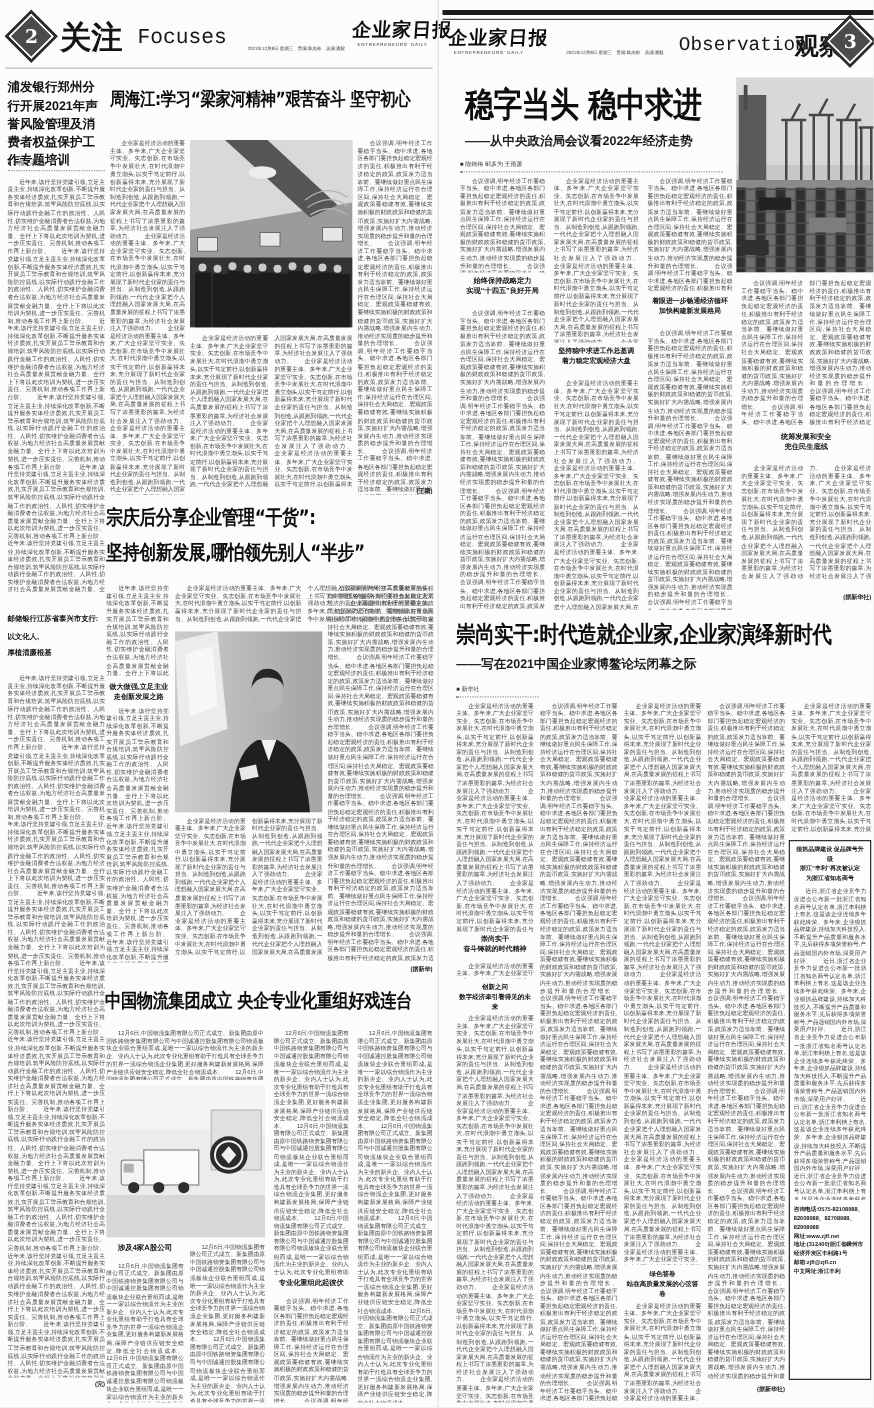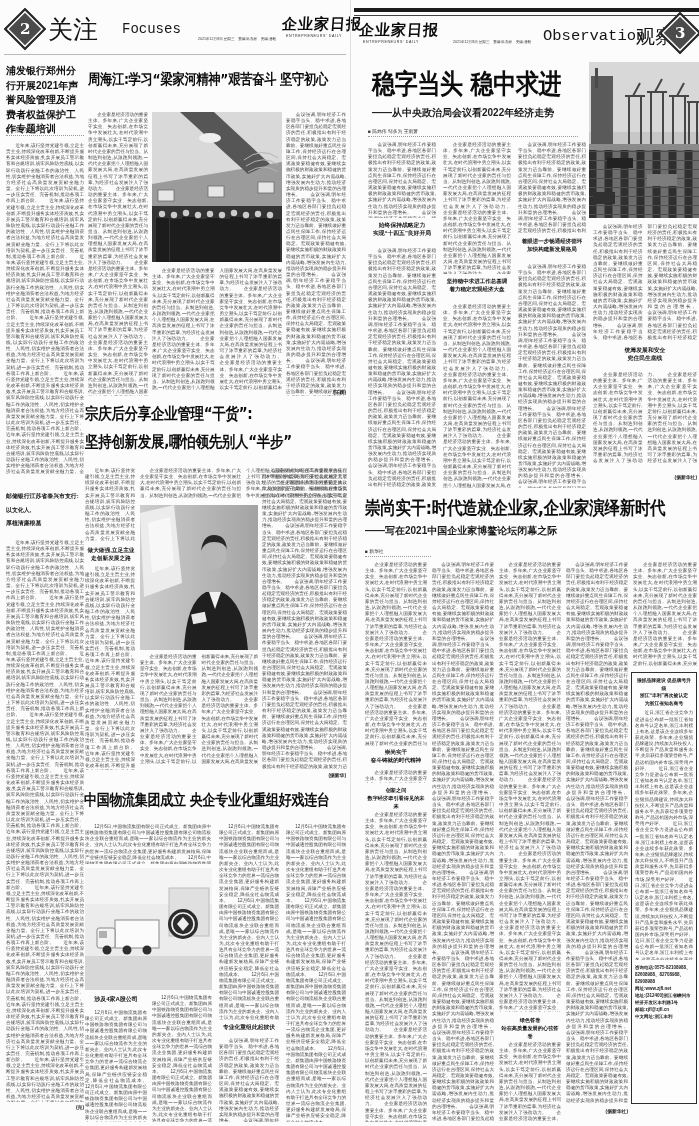--- a/index.html
+++ b/index.html
@@ -17,37 +17,37 @@
   .rule{background:#b9b9b9}
   .mono{font-family:"Liberation Mono","DejaVu Sans Mono",monospace;color:#161616}
   .mast-cn{font-size:15px;font-weight:bold;font-family:"DejaVu Serif","Liberation Serif",serif;
       transform:skewX(-4deg);letter-spacing:1px;color:#0c0c0c;white-space:nowrap}
   .mast-en{font-size:3.6px;letter-spacing:.6px;color:#2a2a2a;text-align:center;white-space:nowrap}
   .date{font-size:3.6px;color:#3a3a3a;white-space:nowrap}
   .diamond{width:26px;height:26px;background:#4b4b4b;border:2px solid #2b2b2b;box-shadow:inset 0 0 0 1.5px #fff;
       transform:rotate(45deg);display:flex;align-items:center;justify-content:center}
   .diamond span{transform:rotate(-45deg);color:#fff;font-weight:bold;font-size:15px;
       font-family:"DejaVu Serif","Liberation Serif",serif}
-  .secCn{font-weight:normal;color:#141414;white-space:nowrap}
+  .secCn{font-weight:bold;color:#141414;white-space:nowrap}
   .sidehead{font-weight:bold;color:#101010}
   .box{border:1px solid #2f2f2f;background:#fdfdfd;padding:4px 3px;box-sizing:border-box;overflow:hidden}
   svg{display:block}
 </style>
 </head>
 <body>
 
 <div id="canvas">
 
   <div class="abs" style="left:0;top:0;width:350px;height:1126px">
 
     <div class="abs diamond" style="left:10px;top:14px">
       <span>2</span>
     </div>
     <div class="abs secCn" style="left:48px;top:13px;font-size:25px">关注</div>
-    <div class="abs mono" style="left:122px;top:21px;font-size:14px">Focuses</div>
+    <div class="abs mono" style="left:110px;top:21px;font-size:17px">Focuses</div>
     <div class="abs date" style="left:198px;top:37px">2021年12月8日 星期三　责编:陈杰彬　美编:潘毅</div>
     <div class="abs" style="left:282px;top:15px;width:64px">
       <div class="mast-cn">企业家日报</div>
       <div class="mast-en">ENTREPRENEURS' DAILY</div>
     </div>
     <div class="abs rule" style="left:4px;top:54px;width:342px;height:1px"></div>
 
     <div class="abs sidehead" style="left:6px;top:64px;width:78px;font-size:10px;line-height:14.5px">浦发银行郑州分行开展2021年声誉风险管理及消费者权益保护工作专题培训</div>
     <div class="abs byl" style="left:6px;top:127px;width:78px">■ 本报记者 鸣广</div>
     <div class="abs bt" style="left:6px;top:143px;width:78px;height:332px">　　近年来,该行坚持党建引领,立足主责主业,持续深化改革创新,不断提升服务实体经济质效,扎实开展员工警示教育和合规培训,筑牢风险防控底线,以实际行动践行金融工作的政治性、人民性,切实维护金融消费者合法权益,为地方经济社会高质量发展贡献金融力量。全行上下将以此次培训为契机,进一步压实责任、完善机制,推动各项工作再上新台阶。　　近年来,该行坚持党建引领,立足主责主业,持续深化改革创新,不断提升服务实体经济质效,扎实开展员工警示教育和合规培训,筑牢风险防控底线,以实际行动践行金融工作的政治性、人民性,切实维护金融消费者合法权益,为地方经济社会高质量发展贡献金融力量。全行上下将以此次培训为契机,进一步压实责任、完善机制,推动各项工作再上新台阶。　　近年来,该行坚持党建引领,立足主责主业,持续深化改革创新,不断提升服务实体经济质效,扎实开展员工警示教育和合规培训,筑牢风险防控底线,以实际行动践行金融工作的政治性、人民性,切实维护金融消费者合法权益,为地方经济社会高质量发展贡献金融力量。全行上下将以此次培训为契机,进一步压实责任、完善机制,推动各项工作再上新台阶。　　近年来,该行坚持党建引领,立足主责主业,持续深化改革创新,不断提升服务实体经济质效,扎实开展员工警示教育和合规培训,筑牢风险防控底线,以实际行动践行金融工作的政治性、人民性,切实维护金融消费者合法权益,为地方经济社会高质量发展贡献金融力量。全行上下将以此次培训为契机,进一步压实责任、完善机制,推动各项工作再上新台阶。　　近年来,该行坚持党建引领,立足主责主业,持续深化改革创新,不断提升服务实体经济质效,扎实开展员工警示教育和合规培训,筑牢风险防控底线,以实际行动践行金融工作的政治性、人民性,切实维护金融消费者合法权益,为地方经济社会高质量发展贡献金融力量。全行上下将以此次培训为契机,进一步压实责任、完善机制,推动各项工作再上新台阶。　　近年来,该行坚持党建引领,立足主责主业,持续深化改革创新,不断提升服务实体经济质效,扎实开展员工警示教育和合规培训,筑牢风险防控底线,以实际行动践行金融工作的政治性、人民性,切实维护金融消费者合法权益,为地方经济社会高质量发展贡献金融力量。全行上下将以此次培训为契机,进一步压实责任、完善机制,推动各项工作再上新台阶。</div>

